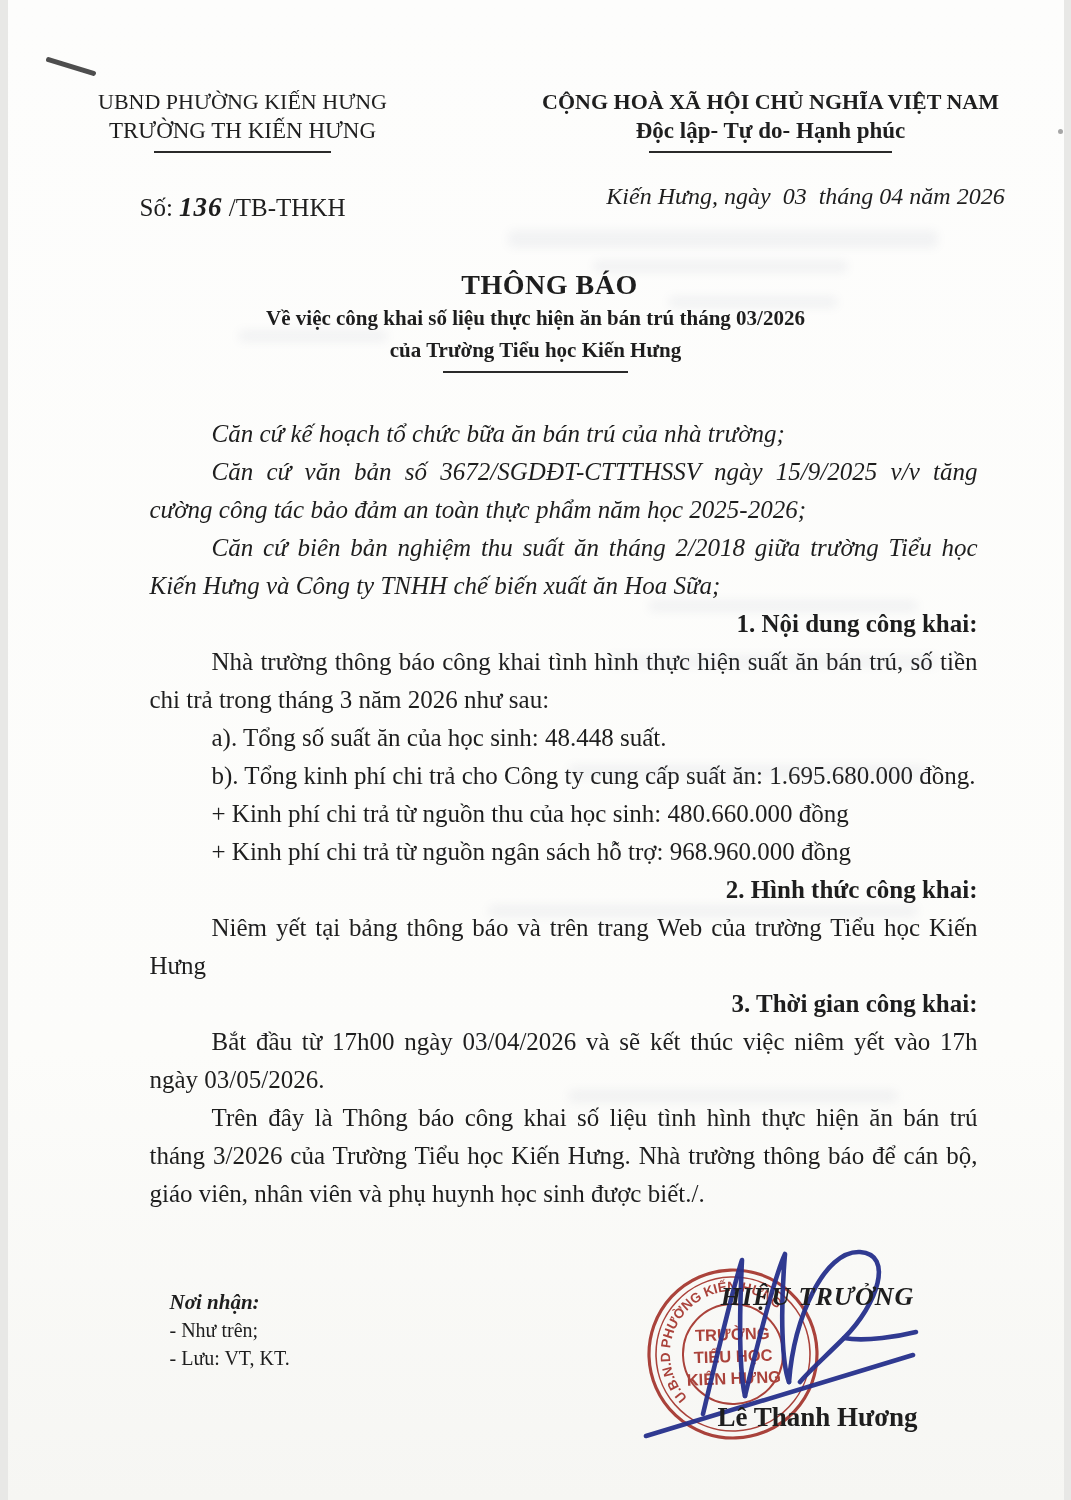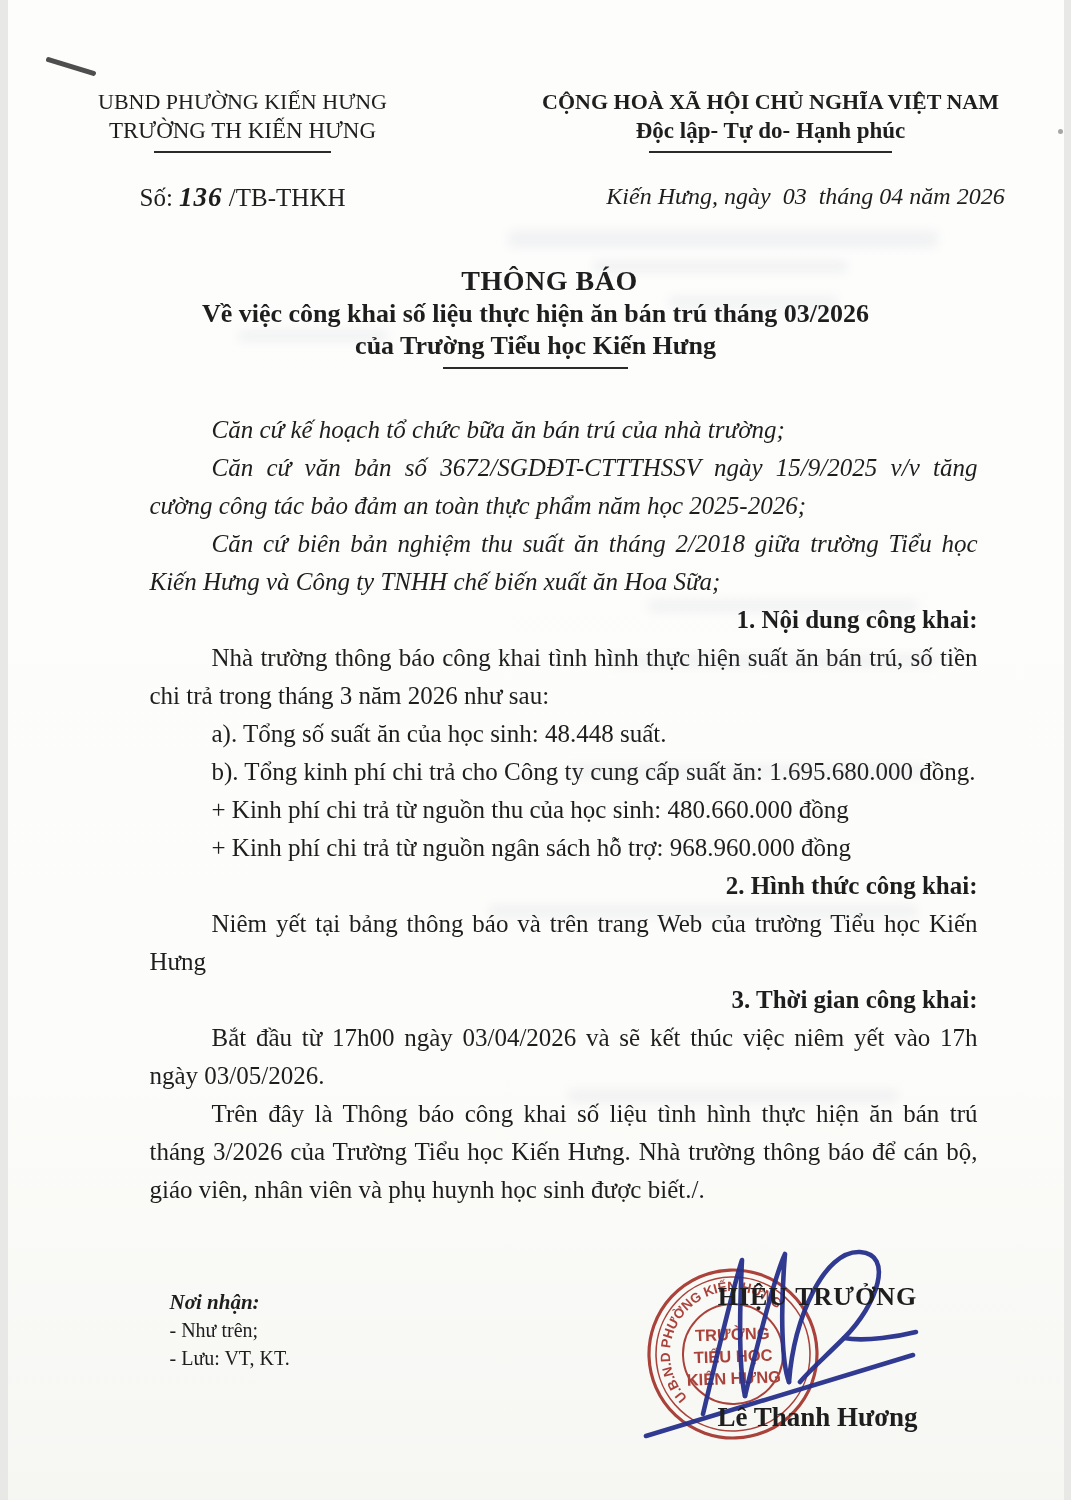--- a/index.html
+++ b/index.html
@@ -16,41 +16,41 @@
   }
   
   .header{display:flex;}
   .h-left{width:470px;text-align:center;}
   .h-right{flex:1;text-align:center;}
   .org-parent{font-size:22px;line-height:28px;}
   .org-name{font-size:23px;line-height:30px;font-weight:normal;}
   .rule{height:0;border-top:2px solid #2a2a2a;margin:5px auto 0 auto;}
   .rule-left{width:177px;}
   .rule-right{width:243px;}
-  .doc-number{font-size:25px;line-height:40px;margin-top:24px;}
+  .doc-number{font-size:25px;line-height:28px;margin-top:40px;}
   .doc-number .hand{font-style:italic;font-weight:bold;font-size:27px;letter-spacing:1px;}
   .motto1{font-size:22px;line-height:28px;font-weight:bold;}
   .motto2{font-size:23px;line-height:30px;font-weight:bold;}
   .date-line{font-size:24px;line-height:30px;font-style:italic;margin-top:28px;margin-left:70px;white-space:pre;}
   
   .title{margin-top:46px;text-align:center;}
   .title-main{font-size:28px;line-height:34px;font-weight:bold;letter-spacing:.5px;padding-left:28px;}
-  .title-sub{font-size:26px;line-height:32px;font-weight:bold;}
+  .title-sub{font-size:21px;line-height:32px;font-weight:bold;}
   .title-rule{width:185px;border-top:2px solid #2a2a2a;margin:5px auto 0 auto;}
   
   .body-text{margin:42px 86px 0 142px;}
   .p{font-size:25px;line-height:38px;margin:0;text-align:justify;text-indent:62px;}
   .p.it{font-style:italic;}
   .p.b{font-weight:bold;text-align:right;}
   .p.nj{text-align:left;}
   
   .recipients{position:absolute;left:162px;top:1288px;font-size:20px;line-height:28px;}
   .recipients .label{font-weight:bold;font-style:italic;font-size:21px;}
   .sign-block{position:absolute;left:645px;top:1282px;width:330px;text-align:center;z-index:4;}
-  .signer-title{font-size:26px;font-weight:bold;letter-spacing:1px;}
+  .signer-title{font-size:26px;font-weight:bold;letter-spacing:1px;font-style:italic;}
   .signer-name{position:absolute;left:645px;top:1402px;width:330px;text-align:center;
                font-size:27px;font-weight:bold;z-index:4;}
   
   .stamp{position:absolute;left:637px;top:1266px;width:176px;height:176px;z-index:1;
          mix-blend-mode:multiply;opacity:.92;transform:rotate(-2deg);}
   .stamp svg{display:block;}
   
   .signature{position:absolute;left:600px;top:1222px;width:330px;height:230px;z-index:3;pointer-events:none;}
   
   .pen-mark{position:absolute;left:37px;top:64px;width:52px;height:5px;background:#2f2f2f;

